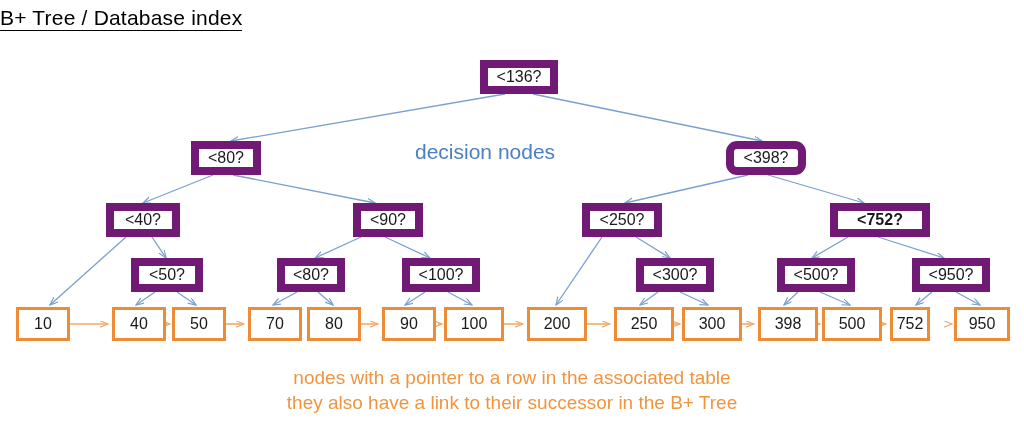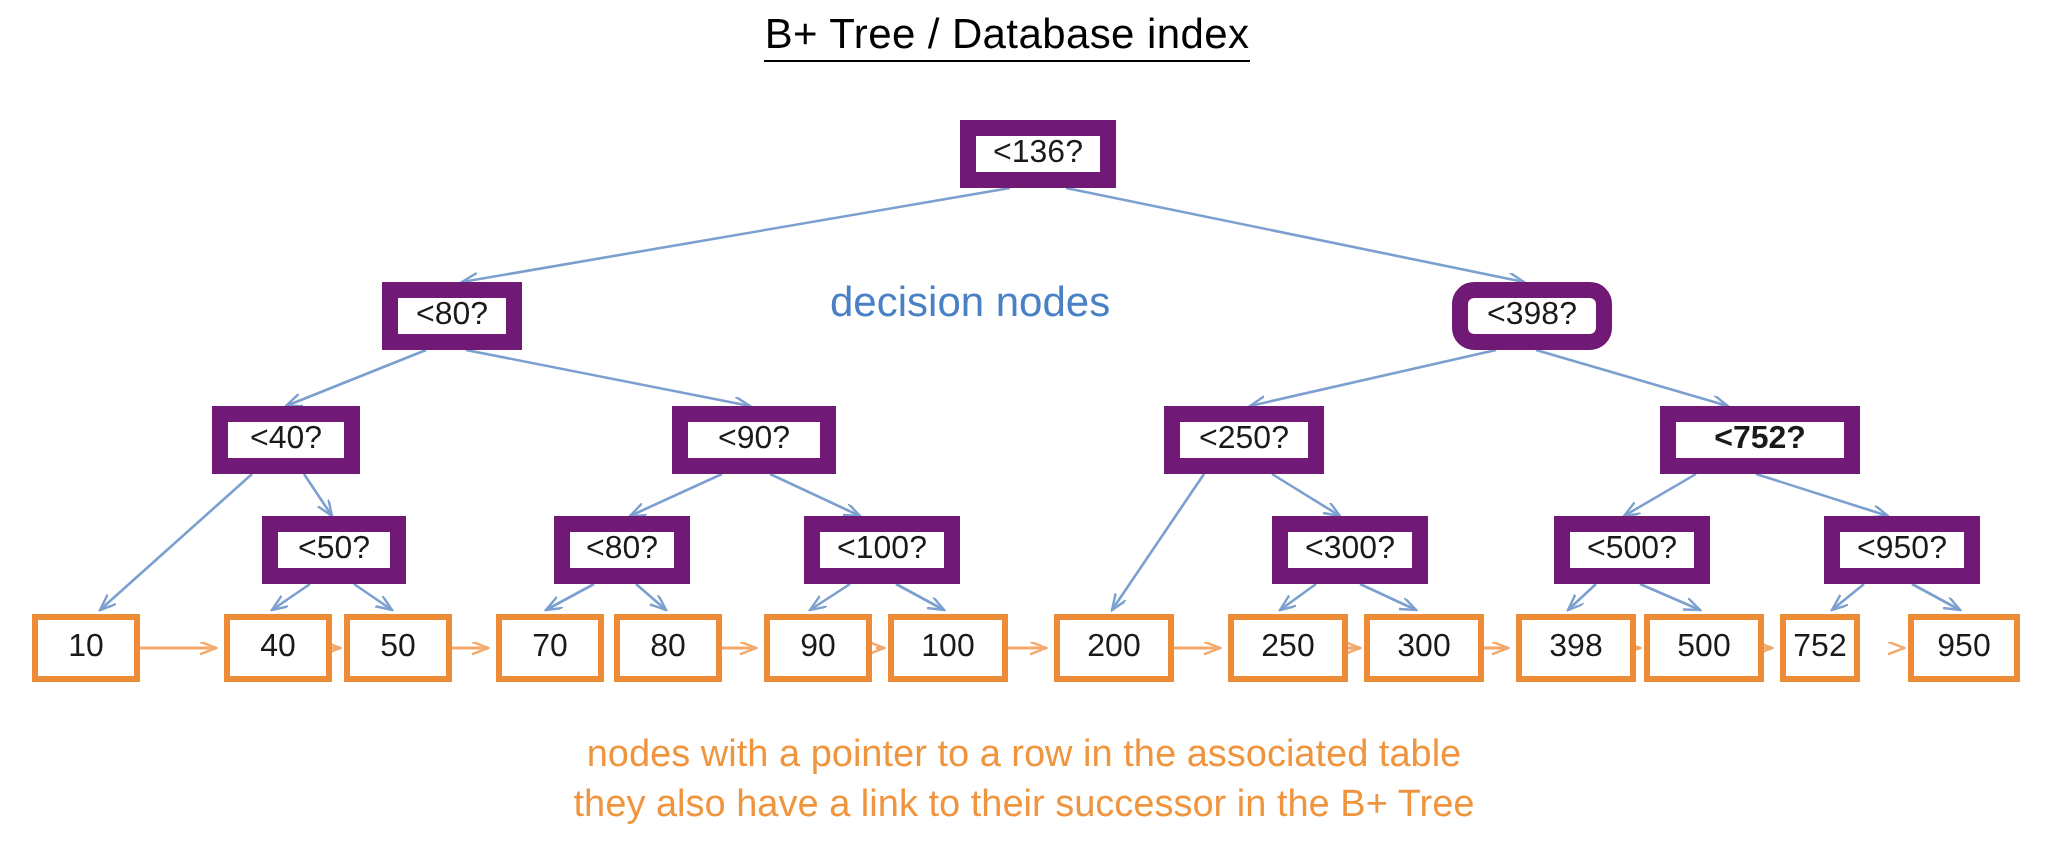--- a/index.html
+++ b/index.html
@@ -4,21 +4,21 @@
 <style>
   html,body{margin:0;padding:0;background:#ffffff;}
   body{width:1024px;height:424px;position:relative;overflow:hidden;
        font-family:"Liberation Sans","DejaVu Sans",sans-serif;}
 
   #diagram{position:absolute;left:0;top:0;width:1024px;height:424px;}
 
   #edge-layer{position:absolute;left:0;top:0;width:1024px;height:424px;pointer-events:none;}
 
   .title{
-    position:absolute;left:0;top:6px;width:1007px;text-align:center;
+    position:absolute;left:0;top:6px;width:1007px;text-align:left;
     font-size:21px;color:#000000;letter-spacing:0.2px;
   }
   .title span{border-bottom:1.5px solid #000;padding-bottom:1px;}
 
   .node{
     position:absolute;box-sizing:border-box;background:#ffffff;
     display:flex;align-items:center;justify-content:center;
     font-size:16px;color:#1a1a1a;white-space:nowrap;
   }
   .decision{border:8px solid #701a75;height:34px;}
@@ -112,21 +112,21 @@
   </svg>
 
   <div class="decision-label" style="left:415px;top:140px;">decision nodes</div>
 
   <div class="node decision" style="left:480px;top:60px;width:78px;">&lt;136?</div>
 
   <div class="node decision" style="left:191px;top:141px;width:70px;">&lt;80?</div>
   <div class="node decision" style="left:726px;top:141px;width:80px;border-radius:11px;">&lt;398?</div>
 
   <div class="node decision" style="left:106px;top:203px;width:74px;">&lt;40?</div>
-  <div class="node decision" style="left:336px;top:203px;width:82px;">&lt;90?</div>
+  <div class="node decision" style="left:353px;top:203px;width:70px;">&lt;90?</div>
   <div class="node decision" style="left:582px;top:203px;width:80px;">&lt;250?</div>
   <div class="node decision" style="left:830px;top:203px;width:100px;font-weight:bold;">&lt;752?</div>
 
   <div class="node decision" style="left:131px;top:258px;width:72px;">&lt;50?</div>
   <div class="node decision" style="left:277px;top:258px;width:68px;">&lt;80?</div>
   <div class="node decision" style="left:402px;top:258px;width:78px;">&lt;100?</div>
   <div class="node decision" style="left:636px;top:258px;width:78px;">&lt;300?</div>
   <div class="node decision" style="left:777px;top:258px;width:78px;">&lt;500?</div>
   <div class="node decision" style="left:912px;top:258px;width:78px;">&lt;950?</div>
 

